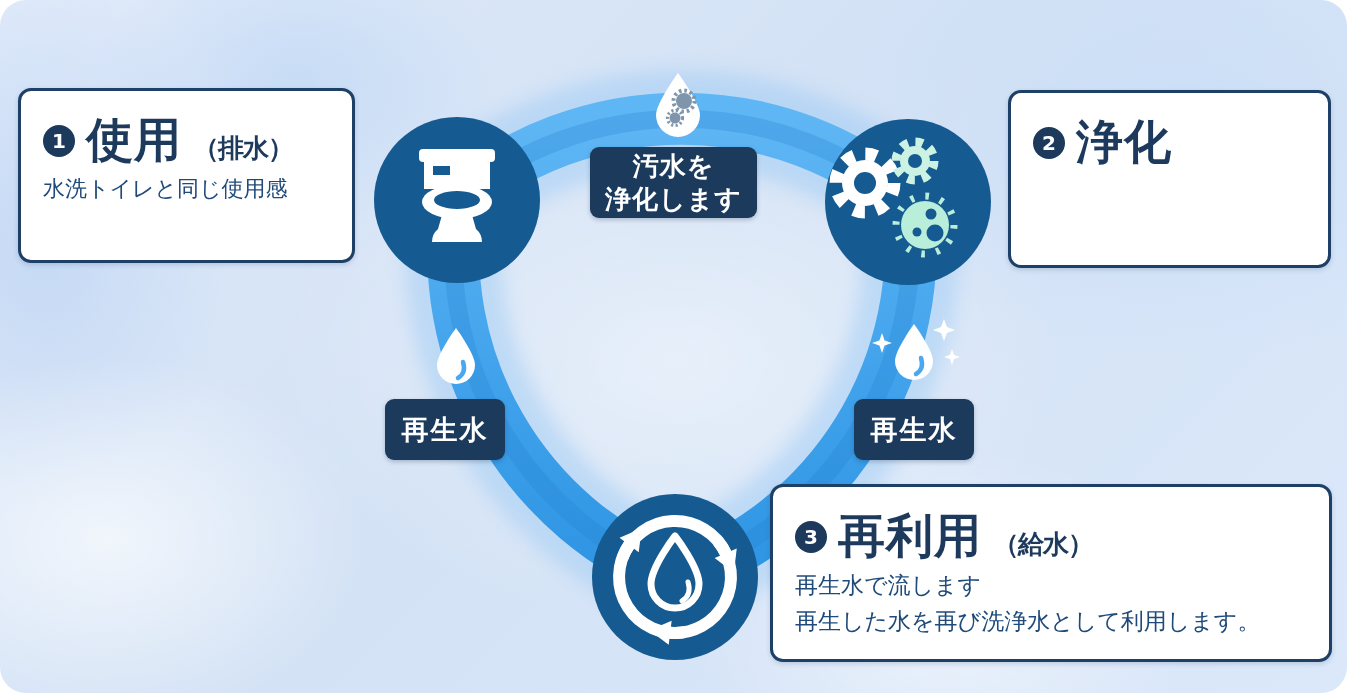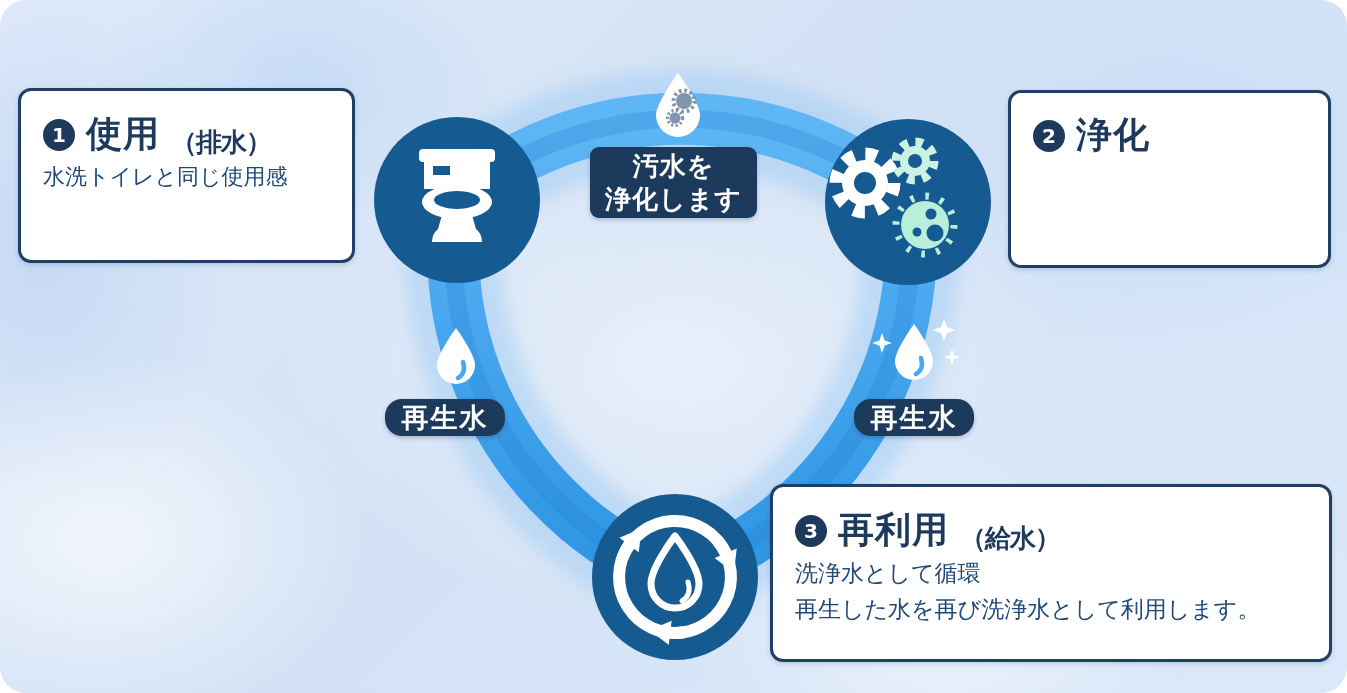--- a/index.html
+++ b/index.html
@@ -18,31 +18,31 @@
   .abs{position:absolute;}
   .node{z-index:3;width:166px;height:166px;border-radius:50%;background:#155a91;}
   .node svg{display:block;}
   .dropbox{z-index:2;}
   .navy-badge{
     z-index:4;background:#1c3a5c;color:#ffffff;border-radius:9px;
     display:flex;flex-direction:column;align-items:center;justify-content:center;
     font-weight:bold;box-shadow:0 2px 4px rgba(20,45,80,0.25);text-align:center;
   }
   .badge-center{width:167px;height:71px;font-size:26px;line-height:33px;letter-spacing:1px;}
-  .badge-water{width:120px;height:37px;font-size:27px;letter-spacing:2px;border-radius:17px;}
+  .badge-water{width:120px;height:61px;font-size:27px;letter-spacing:2px;}
   .card{
     z-index:5;box-sizing:border-box;background:#ffffff;border:3px solid #1e3f66;border-radius:13px;
     padding:18px 22px 16px 22px;box-shadow:0 2px 5px rgba(30,60,100,0.18);
   }
   .card-head{display:flex;align-items:center;gap:11px;}
   .num-circle{
     flex:0 0 auto;width:32px;height:32px;border-radius:50%;background:#1d3a5c;color:#ffffff;
     display:flex;align-items:center;justify-content:center;font-size:20px;font-weight:bold;
   }
-  .card-title{font-size:36px;font-weight:bold;color:#1d3a5c;letter-spacing:1px;}
+  .card-title{font-size:47px;font-weight:bold;color:#1d3a5c;letter-spacing:1px;}
   .card-note{font-size:26px;font-weight:bold;color:#1d3a5c;padding-top:5px;letter-spacing:-1px;margin-top:11px;}
   .card-body{color:#1f4a7a;font-size:22px;line-height:1.55;font-weight:500;}
   .card-3 .card-body{font-size:23px;}
 </style>
 </head>
 <body>
 
 <div class="stage">
 
   <svg class="ring-svg" width="1347" height="693" viewBox="0 0 1347 693">
@@ -173,18 +173,18 @@
     </div>
   </div>
 
   <div class="abs card card-3" style="left:770px;top:484px;width:562px;height:178px;">
     <div class="card-head">
       <span class="num-circle">3</span>
       <span class="card-title">再利用</span>
       <span class="card-note">（給水）</span>
     </div>
     <div class="card-body">
-      <div>洗浄水として循環</div>
+      <div>再生水で流します</div>
       <div>再生した水を再び洗浄水として利用します。</div>
     </div>
   </div>
 
 </div>
 
 </body></html>

